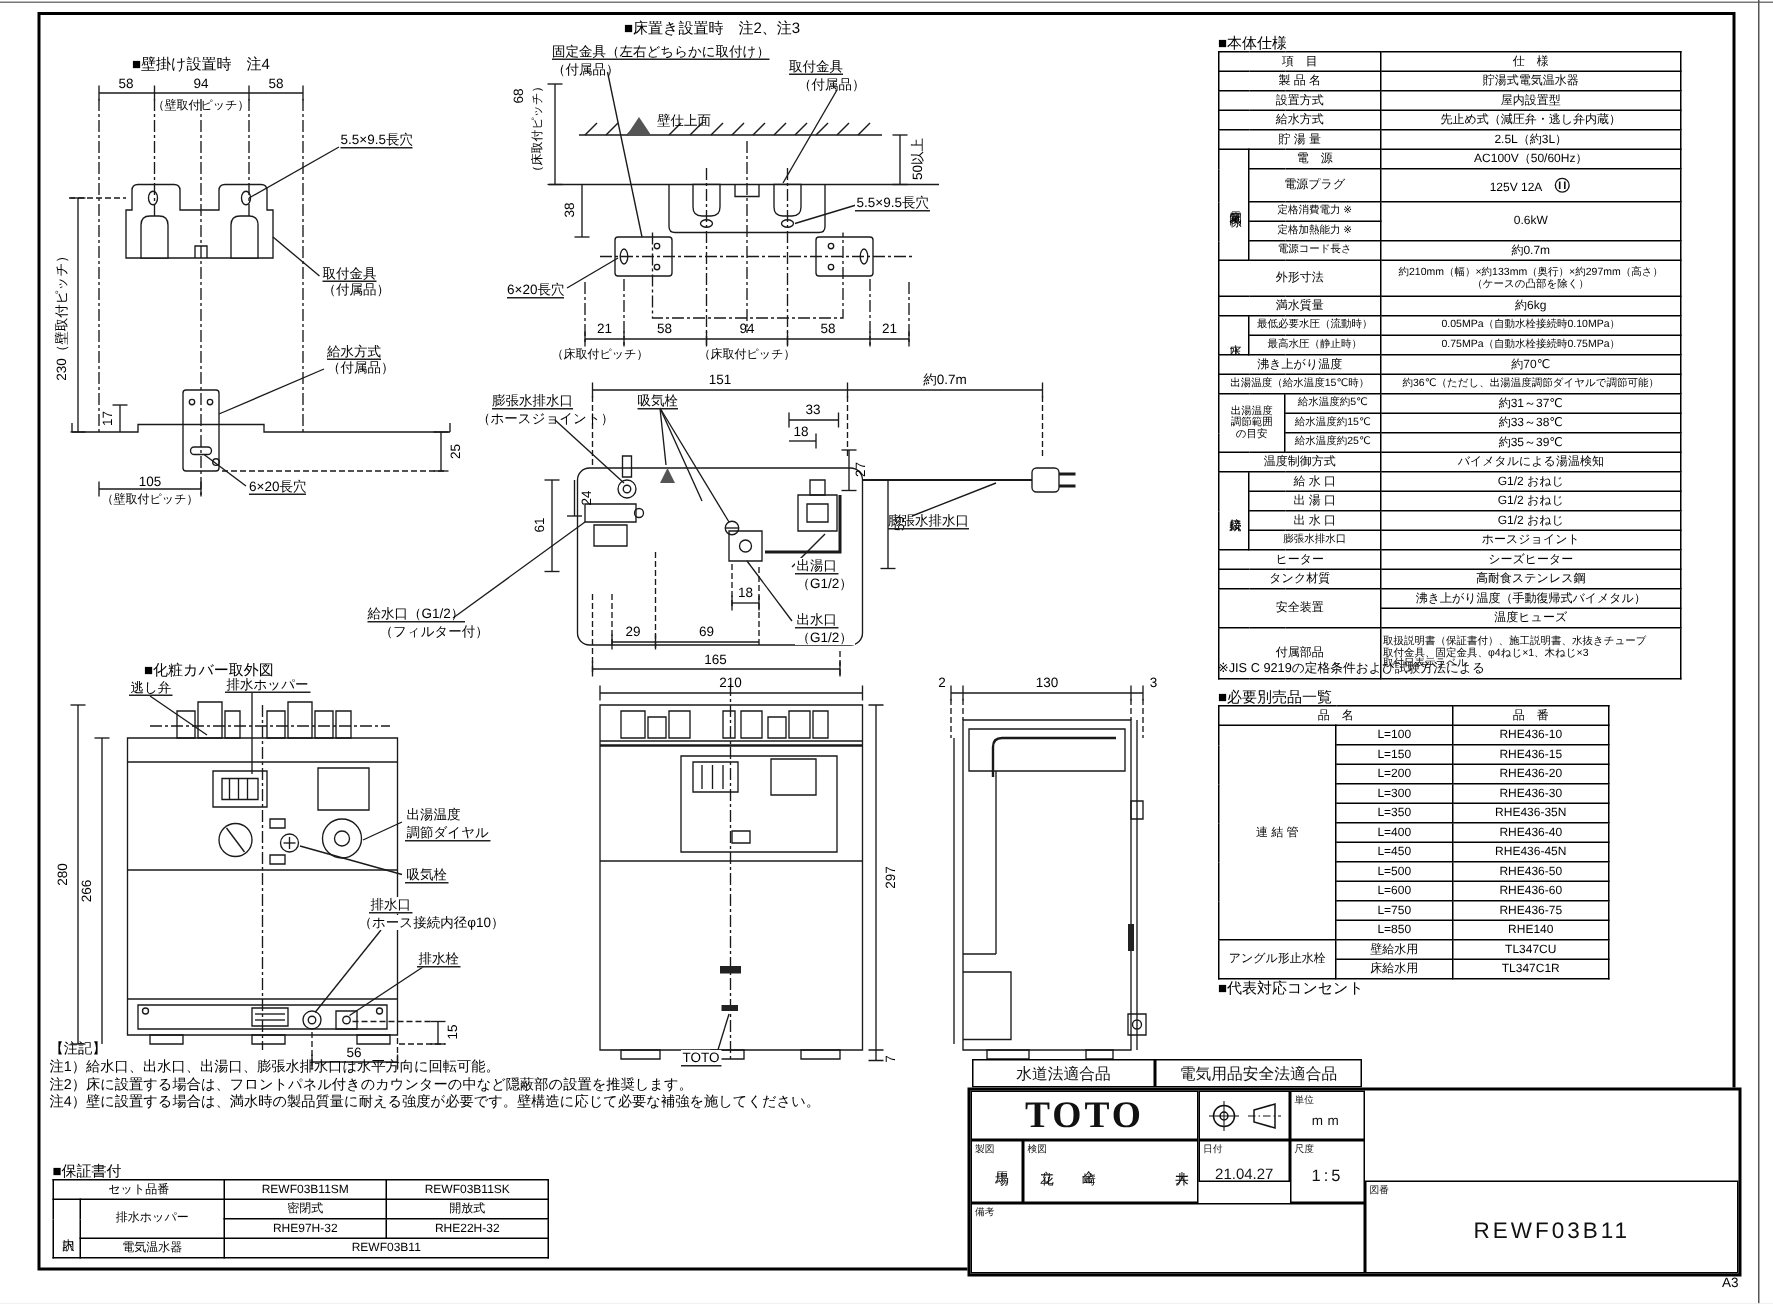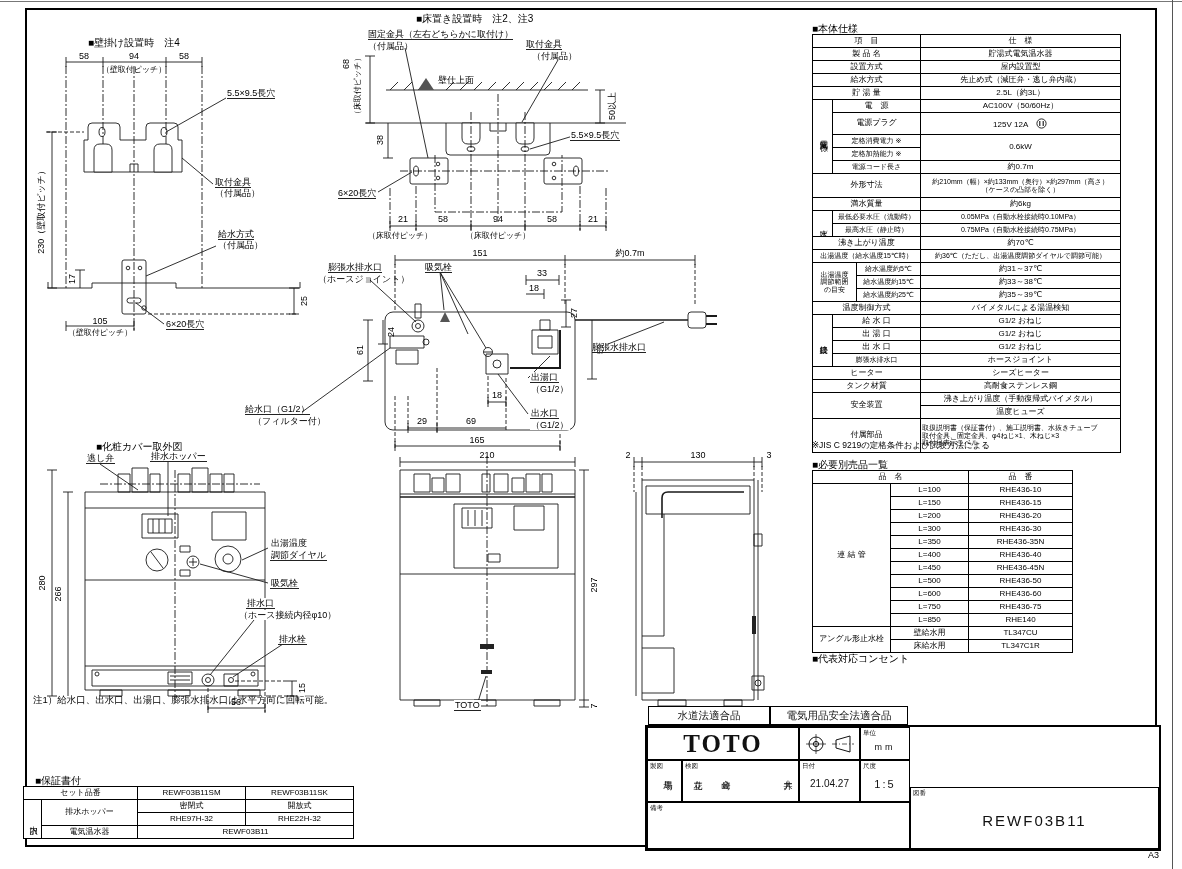--- a/index.html
+++ b/index.html
@@ -450,25 +450,28 @@
           <circle cx="152" cy="235" r="3"></circle>
         <rect x="146" y="168" width="4" height="18" fill="#222" stroke="none"></rect>
       </g>
     </svg>
     <span class="t c" style="left:22px;top:7px">2</span>
     <span class="t c" style="left:92px;top:7px">130</span>
     <span class="t c" style="left:163px;top:7px">3</span>
   </div>
 
   <div class="notes">
+    <div>【注記】</div>
     <div>注1）給水口、出水口、出湯口、膨張水排水口は水平方向に回転可能。</div>
+    <div>注2）床に設置する場合は、フロントパネル付きのカウンターの中など隠蔽部の設置を推奨します。</div>
+    <div>注4）壁に設置する場合は、満水時の製品質量に耐える強度が必要です。壁構造に応じて必要な補強を施してください。</div>
   </div>
 
   <div class="sec" style="left:35px;top:774px">■保証書付</div>
-  <table class="tbl" style="position:absolute;left:23px;top:786px;width:330px;border:1.5px solid #000">
+  <table class="tbl" style="position:absolute;left:35px;top:786px;width:330px;border:1.5px solid #000">
     <colgroup>
         <col style="width:18px">
         <col style="width:96px">
         <col style="width:108px">
         <col style="width:108px">
       </colgroup>
     <tbody>
         <tr>
       <td colspan="2">セット品番</td>
       <td>REWF03B11SM</td>
@@ -733,21 +736,21 @@
     <div class="cell" style="left:0;top:33px;width:35px;height:42px">
       <span class="tag">製図</span>
       <div class="vname" style="position:absolute;left:13px;top:12px">馬場</div>
     </div>
     <div class="cell" style="left:35px;top:33px;width:117px;height:42px">
       <span class="tag">検図</span>
       <div class="vname" style="position:absolute;left:8px;top:12px">立花</div>
       <div class="vname" style="position:absolute;left:36px;top:12px">金崎</div>
       <div class="vname" style="position:absolute;left:98px;top:12px">大井</div>
     </div>
-    <div class="cell" style="left:152px;top:33px;width:61px;height:42px">
+    <div class="cell" style="left:152px;top:33px;width:61px;height:28px">
       <span class="tag">日付</span>
       <div style="text-align:center;margin-top:17px;font-size:10px">21.04.27</div>
     </div>
     <div class="cell" style="left:213px;top:33px;width:50px;height:42px">
       <span class="tag">尺度</span>
       <div style="text-align:center;margin-top:17px;font-size:11px;letter-spacing:2px">1:5</div>
     </div>
     <div class="cell" style="left:0;top:75px;width:263px;height:47px">
       <span class="tag">備考</span>
     </div>

